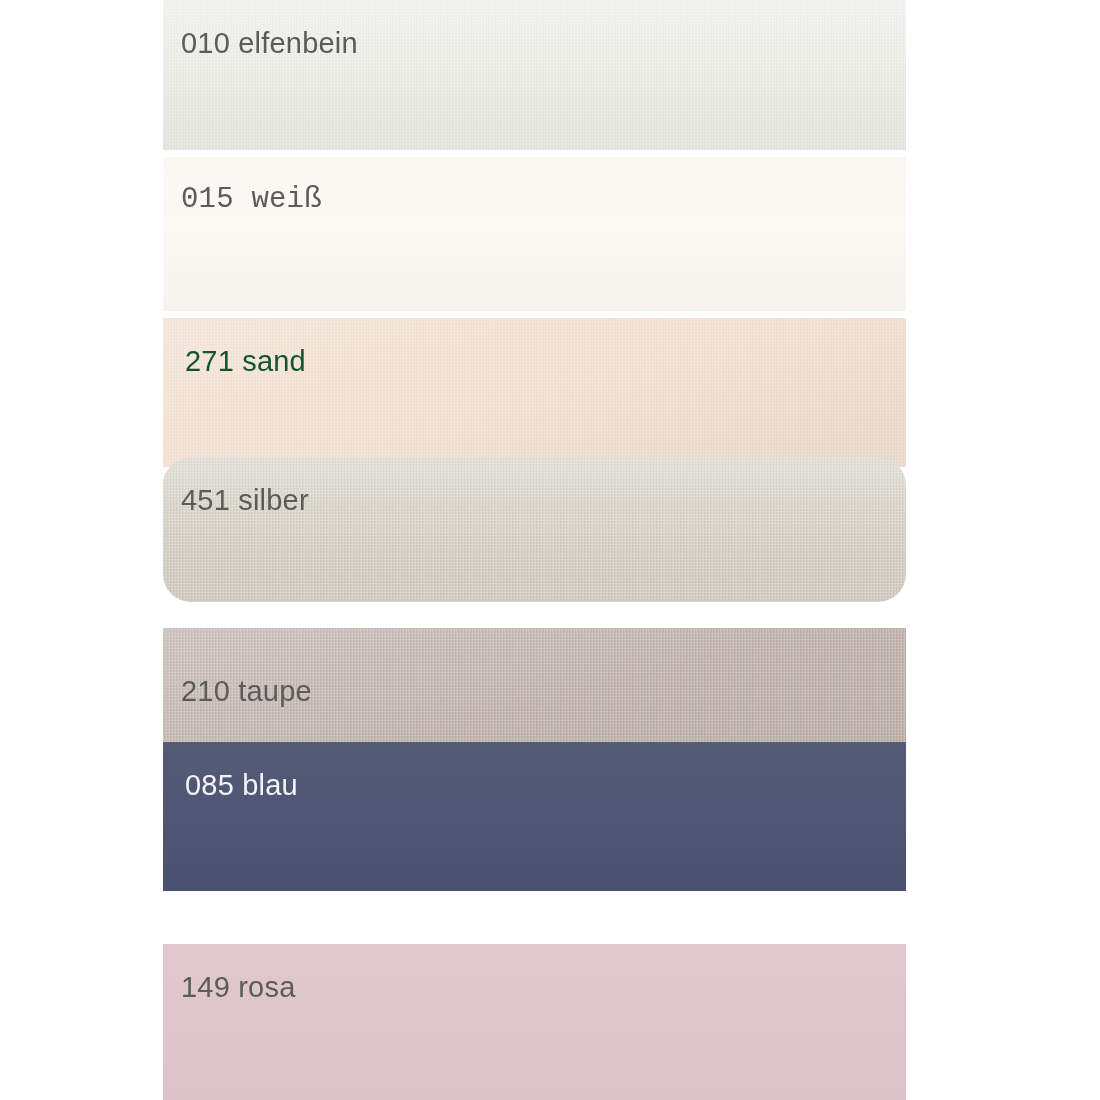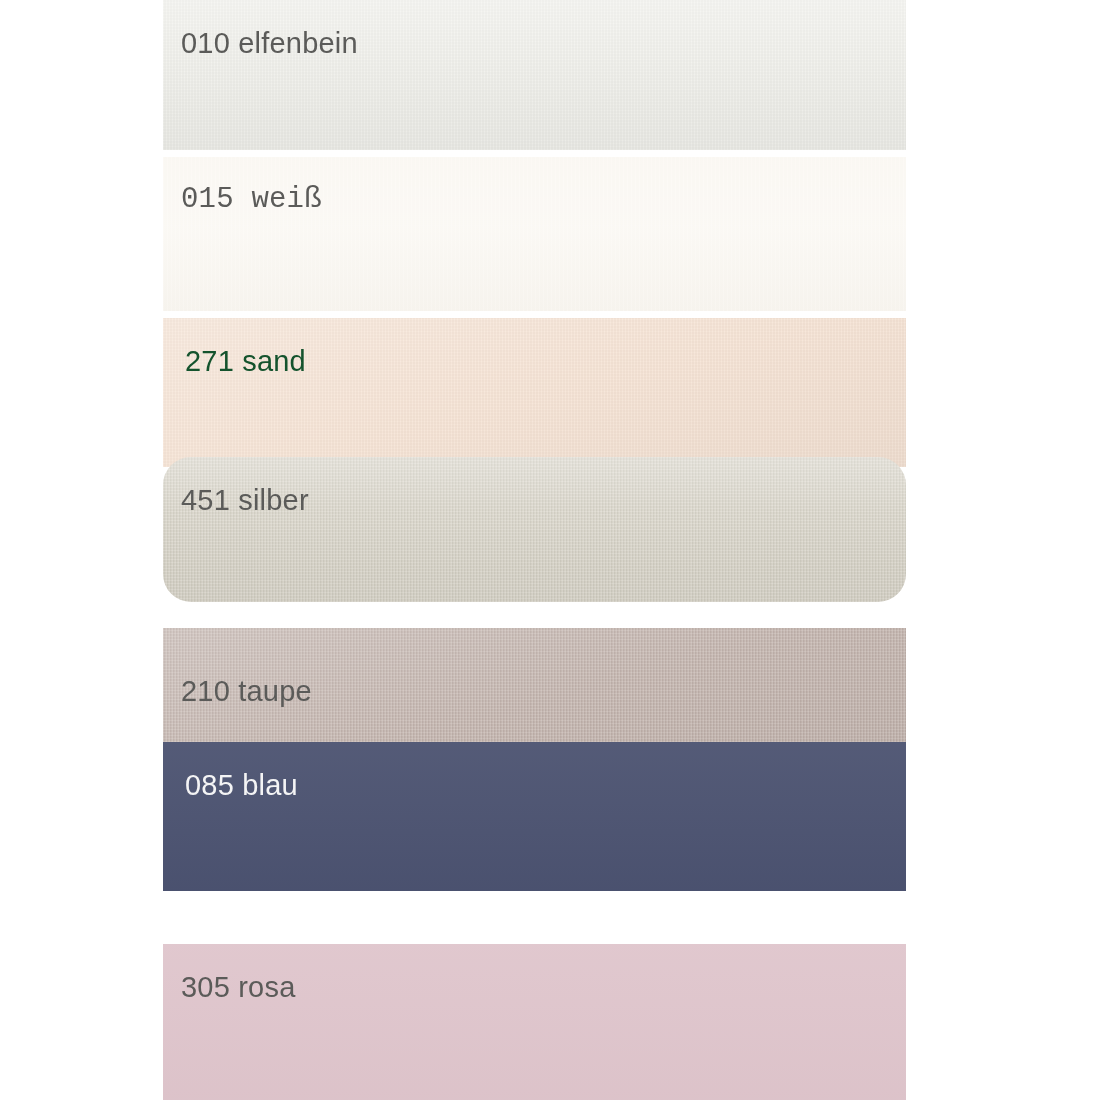--- a/index.html
+++ b/index.html
@@ -167,15 +167,15 @@
       <div class="swatch-label label-dark" style="left: 18px; color: rgb(91, 91, 89); margin-top: 20px;">210 taupe</div>
     </div>
     <div class="swatch" style="top: 742px; height: 149px; width: 743px;">
       <div class="swatch-fill" style="background: rgb(75, 82, 112);"></div>
       <div class="sheen sheen-flat"></div>
       <div class="swatch-label label-light" style="left: 22px; color: rgb(244, 244, 245);">085 blau</div>
     </div>
     <div class="swatch" style="top: 944px; height: 156px; width: 743px;">
       <div class="swatch-fill" style="background: rgb(223, 197, 204);"></div>
       <div class="sheen sheen-flat"></div>
-      <div class="swatch-label label-dark" style="left: 18px; color: rgb(91, 91, 89);">305 rosa</div>
+      <div class="swatch-label label-dark" style="left: 18px; color: rgb(91, 91, 89);">149 rosa</div>
     </div>
   </div>
 
 </body></html>

